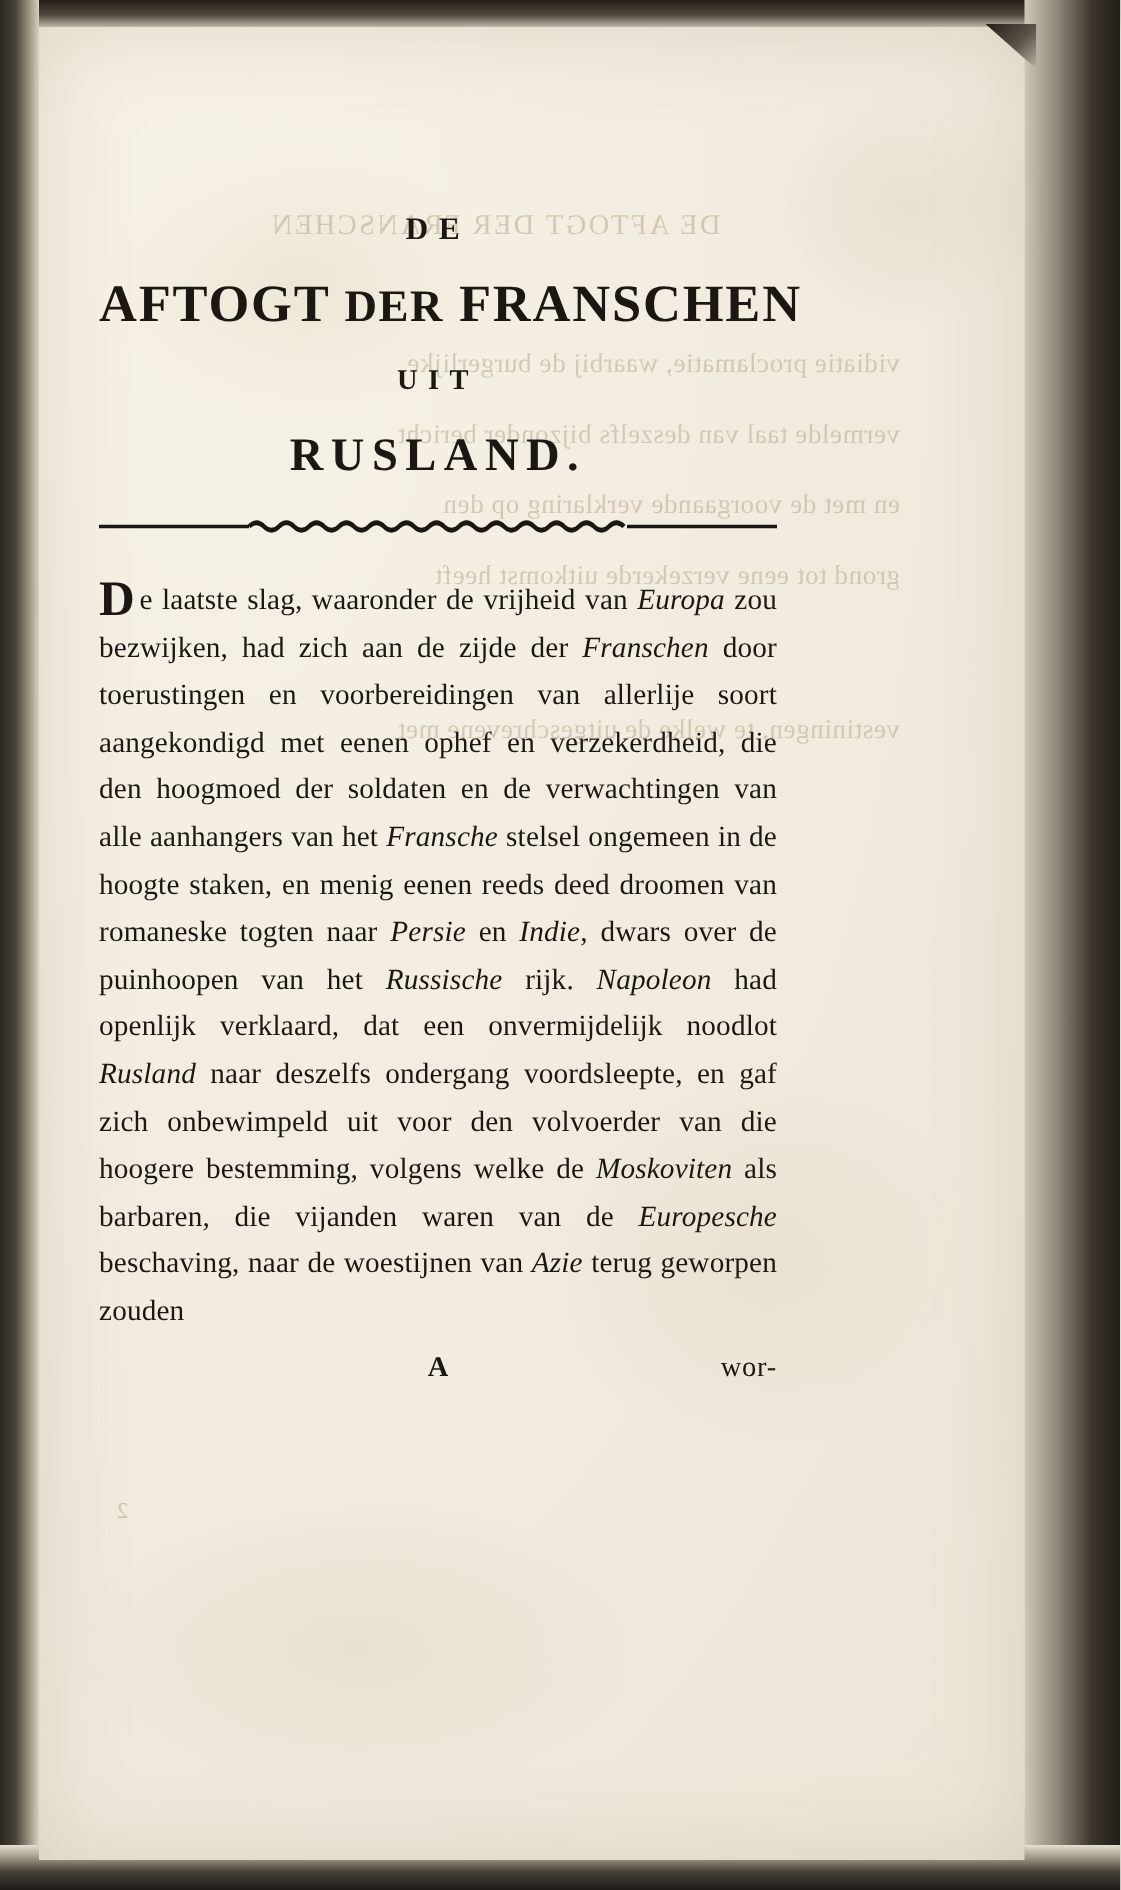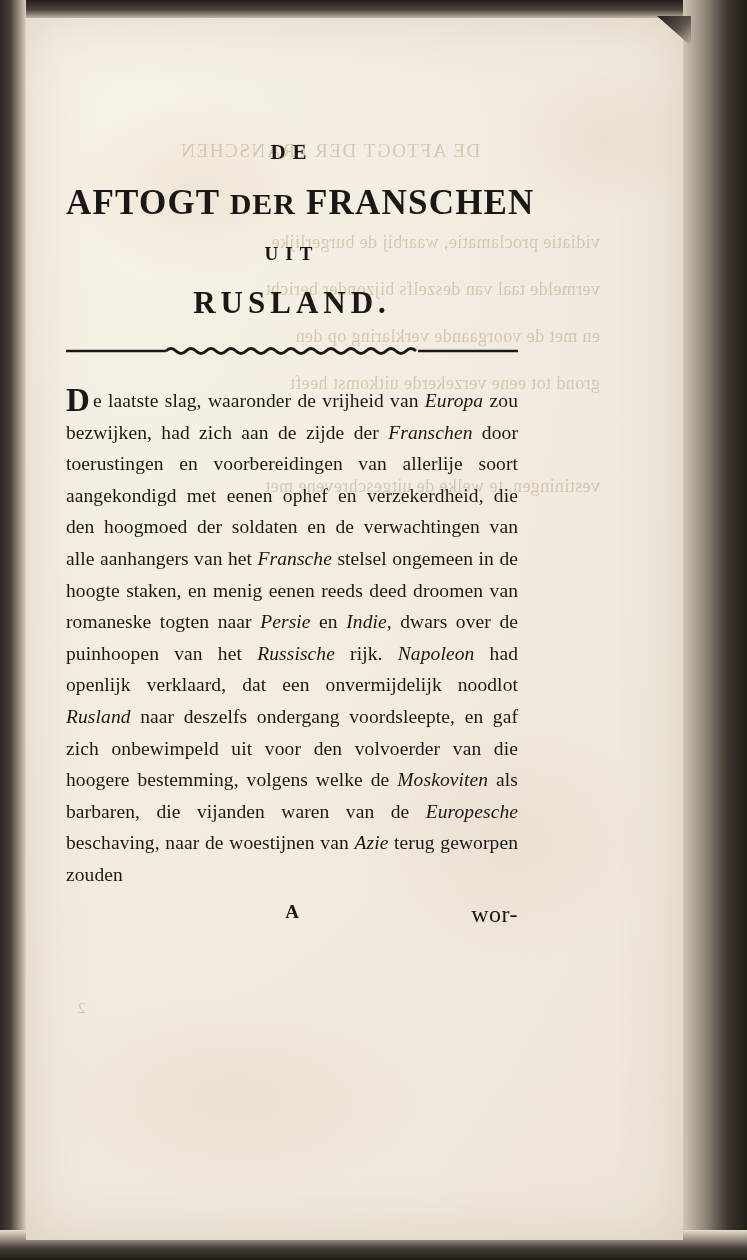--- a/index.html
+++ b/index.html
@@ -187,21 +187,21 @@
   .sig {
     position: absolute;
     left: 50%;
     transform: translateX(-50%);
     font-size: 19px;
     font-weight: 700;
   }
   .catchword {
     position: absolute;
     right: 0;
-    font-size: 24px;
+    font-size: 19px;
     letter-spacing: 0.5px;
   }
 
   
   .ghost-num {
     position: absolute;
     left: 78px;
     top: 1000px;
     font-size: 15px;
     color: #c0b294;

